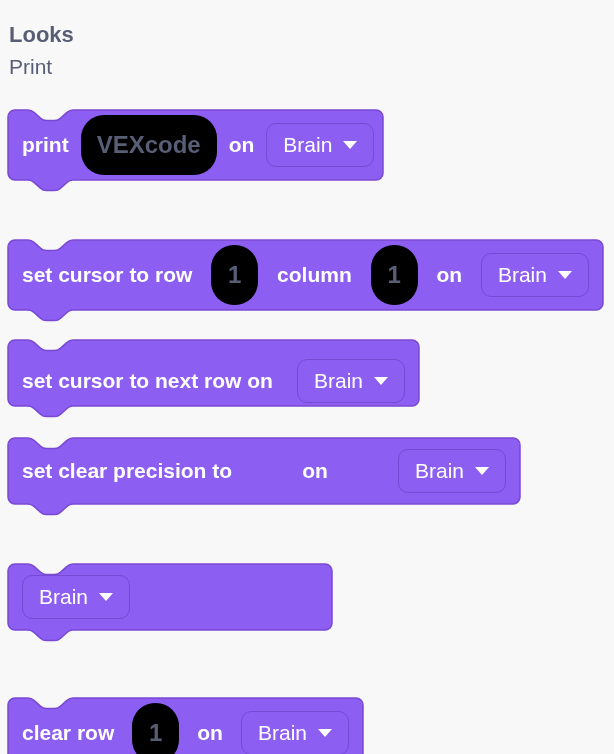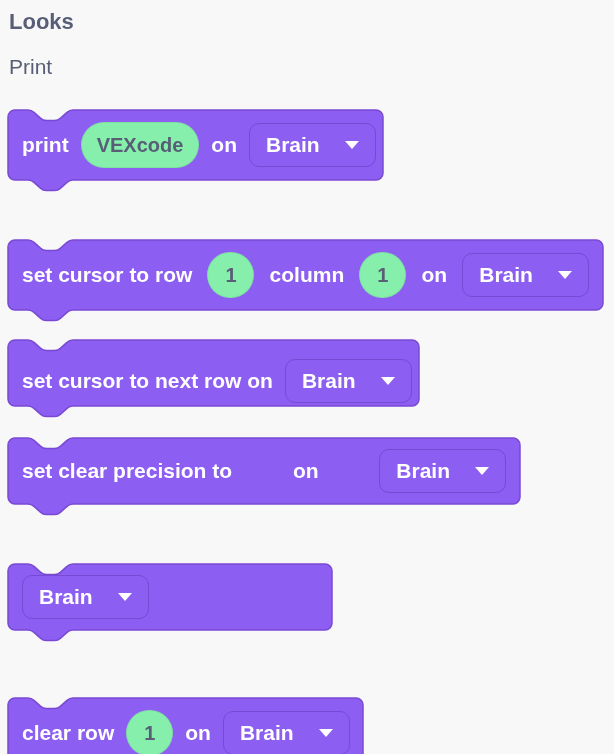--- a/index.html
+++ b/index.html
@@ -4,21 +4,21 @@
 <style>
   * { box-sizing: border-box; margin: 0; padding: 0; }
   html, body { width: 614px; height: 754px; }
   body {
     position: relative;
     background: #F8F8F8;
     font-family: "Liberation Sans", sans-serif;
     overflow: hidden;
   }
   .category-title {
-    position: absolute; top: 9px; left: 9px;
+    position: absolute; top: 22px; left: 9px;
     font-size: 22px; font-weight: 700; color: #575E75;
   }
   .section-title {
     position: absolute; top: 55px; left: 9px;
     font-size: 21px; font-weight: 400; color: #575E75;
   }
   .block {
     position: absolute;
     left: 8px;
     width: fit-content;
@@ -34,31 +34,31 @@
     position: relative; z-index: 1;
     display: flex; align-items: center; justify-content: space-between;
     gap: 12px; height: 100%; padding: 0 14px;
     white-space: nowrap;
   }
   .blabel {
     color: #FFFFFF; font-size: 21px; font-weight: 600;
   }
   .oval {
     display: inline-flex; align-items: center; justify-content: center;
-    background: #86efac; height: 46px; min-width: 47px;
+    background: #000000; height: 60px; min-width: 47px;
     border-radius: 23px; padding: 0 16px;
-    color: #575E75; font-size: 20px; font-weight: 700;
+    color: #575E75; font-size: 24px; font-weight: 700;
     box-shadow: 0 0 0 1px rgba(0,0,0,0.06) inset;
   }
   .oval.num { padding: 0 8px; }
   .dropdown {
     display: inline-flex; align-items: center; justify-content: center;
-    gap: 25px; height: 44px; padding: 8px 16px;
+    gap: 11px; height: 44px; padding: 8px 16px;
     border: 1.5px solid #7A49D4; border-radius: 10px;
-    color: #FFFFFF; font-size: 21px; font-weight: 700;
+    color: #FFFFFF; font-size: 21px; font-weight: 400;
     background: transparent; cursor: pointer;
   }
   .caret {
     width: 0; height: 0;
     border-left: 7px solid transparent;
     border-right: 7px solid transparent;
     border-top: 8px solid #FFFFFF;
   }
 </style>
 </head>

